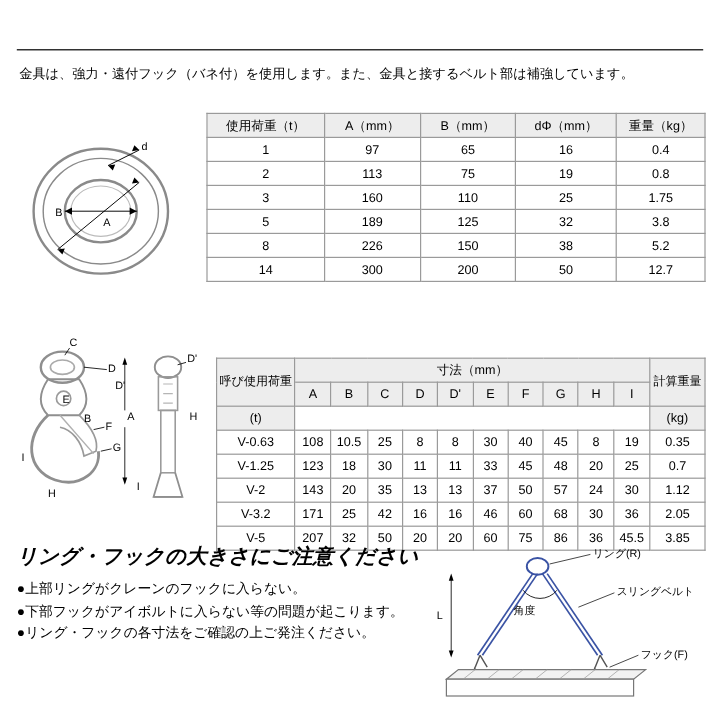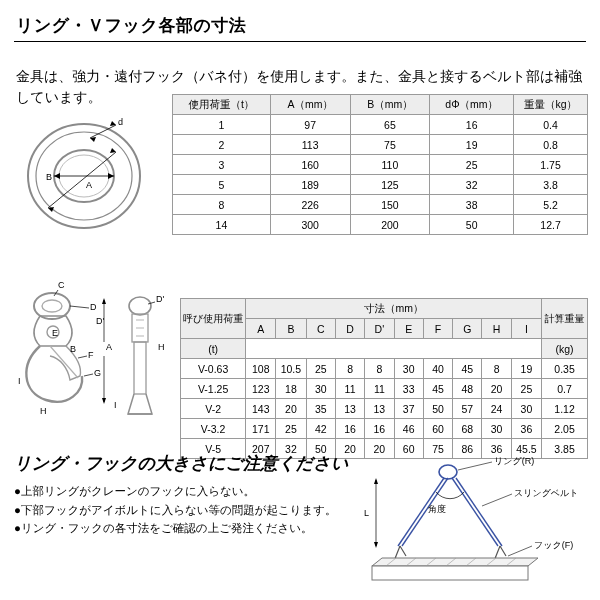--- a/index.html
+++ b/index.html
@@ -33,23 +33,23 @@
     position: absolute;
     left: 14px;
     top: 41px;
     width: 572px;
     height: 1px;
     background: #000;
   }
   .lead {
     position: absolute;
     left: 16px;
-    top: 66px;
+    top: 54px;
     width: 572px;
-    font-size: 14px;
+    font-size: 11px;
     line-height: 1.5;
   }
 
   
   table.data {
     border-collapse: collapse;
     font-size: 10.5px;
     background: #fff;
   }
   table.data th, table.data td {
@@ -142,21 +142,20 @@
   .lbl {
     font-size: 9px;
     font-family: "Liberation Sans", sans-serif;
   }
 </style>
 </head>
 <body>
 
 <div class="page">
 
-  <div class="title">リング・Ｖフック各部の寸法</div>
   <div class="title-rule"></div>
 
   <div class="lead">金具は、強力・遠付フック（バネ付）を使用します。また、金具と接するベルト部は補強しています。</div>
 
   <div id="ring-fig">
     <svg width="150" height="140" viewBox="0 0 150 140" xmlns="http://www.w3.org/2000/svg">
       <ellipse cx="72" cy="68" rx="56" ry="52" fill="none" stroke="#8a8a8a" stroke-width="2"></ellipse>
       <ellipse cx="72" cy="68" rx="48" ry="44" fill="none" stroke="#8a8a8a" stroke-width="1.2"></ellipse>
       <ellipse cx="72" cy="68" rx="30" ry="26" fill="none" stroke="#8a8a8a" stroke-width="2"></ellipse>
       <ellipse cx="72" cy="68" rx="25" ry="21" fill="none" stroke="#bbbbbb" stroke-width="1"></ellipse>

